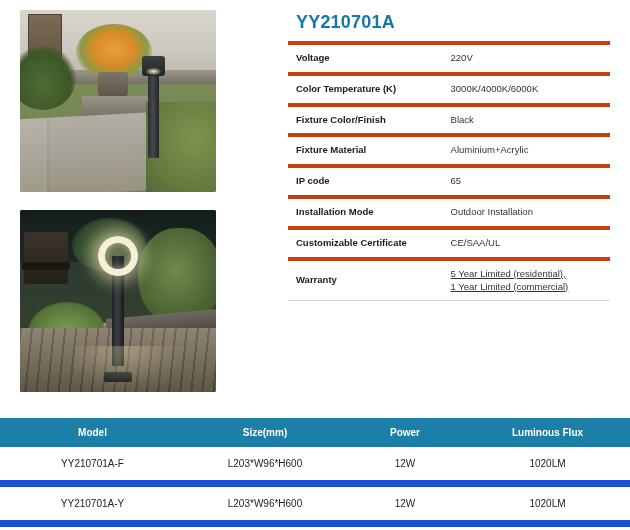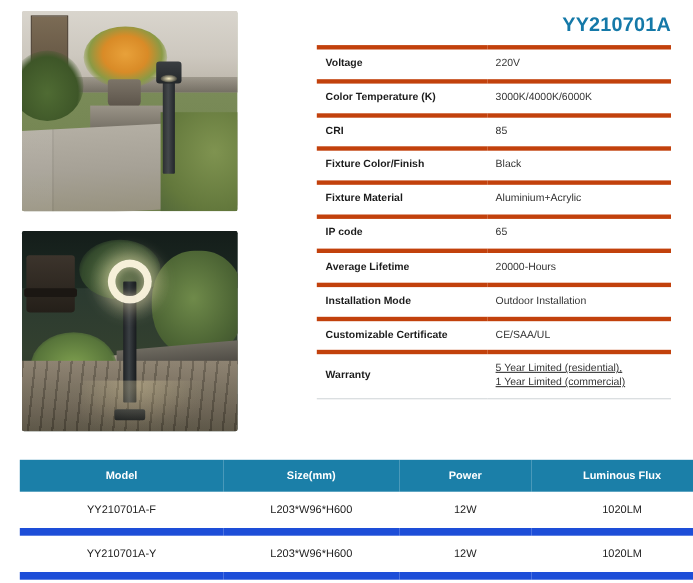--- a/index.html
+++ b/index.html
@@ -183,21 +183,20 @@
     left: 288px;
     top: 10px;
     width: 322px;
   }
   .spec-title {
     color: #1579a8;
     font-size: 18px;
     font-weight: bold;
     letter-spacing: .2px;
     padding: 2px 0 8px 8px;
-    text-align: right;
   }
   table.spec-table {
     width: 100%;
     border-collapse: collapse;
     table-layout: fixed;
   }
   table.spec-table td {
     border-top: 4px solid #c2410c;
     font-size: 9.5px;
     padding: 7px 6px 7px 8px;
@@ -213,21 +212,20 @@
   }
   table.spec-table td.v { color: #333; }
   .v-multi { white-space: pre-line; text-decoration: underline; }
 
   
   .models {
     position: absolute;
     left: 0px;
     top: 418px;
     width: 579px;
-    padding-left: 18px;
   }
   table.model-table {
     width: 630px;
     border-collapse: collapse;
     table-layout: fixed;
   }
   table.model-table th {
     background: #1b7fa8;
     color: #ffffff;
     font-size: 10px;
@@ -294,38 +292,30 @@
       <tbody>
         <tr>
           <td class="k">Voltage</td>
           <td class="v">220V</td>
         </tr>
         <tr>
           <td class="k">Color Temperature (K)</td>
           <td class="v">3000K/4000K/6000K</td>
         </tr>
         <tr>
-          <td class="k">CRI</td>
-          <td class="v">85</td>
-        </tr>
-        <tr>
           <td class="k">Fixture Color/Finish</td>
           <td class="v">Black</td>
         </tr>
         <tr>
           <td class="k">Fixture Material</td>
           <td class="v">Aluminium+Acrylic</td>
         </tr>
         <tr>
           <td class="k">IP code</td>
           <td class="v">65</td>
-        </tr>
-        <tr>
-          <td class="k">Average Lifetime</td>
-          <td class="v">20000-Hours</td>
         </tr>
         <tr>
           <td class="k">Installation Mode</td>
           <td class="v">Outdoor Installation</td>
         </tr>
         <tr>
           <td class="k">Customizable Certificate</td>
           <td class="v">CE/SAA/UL</td>
         </tr>
         <tr>

